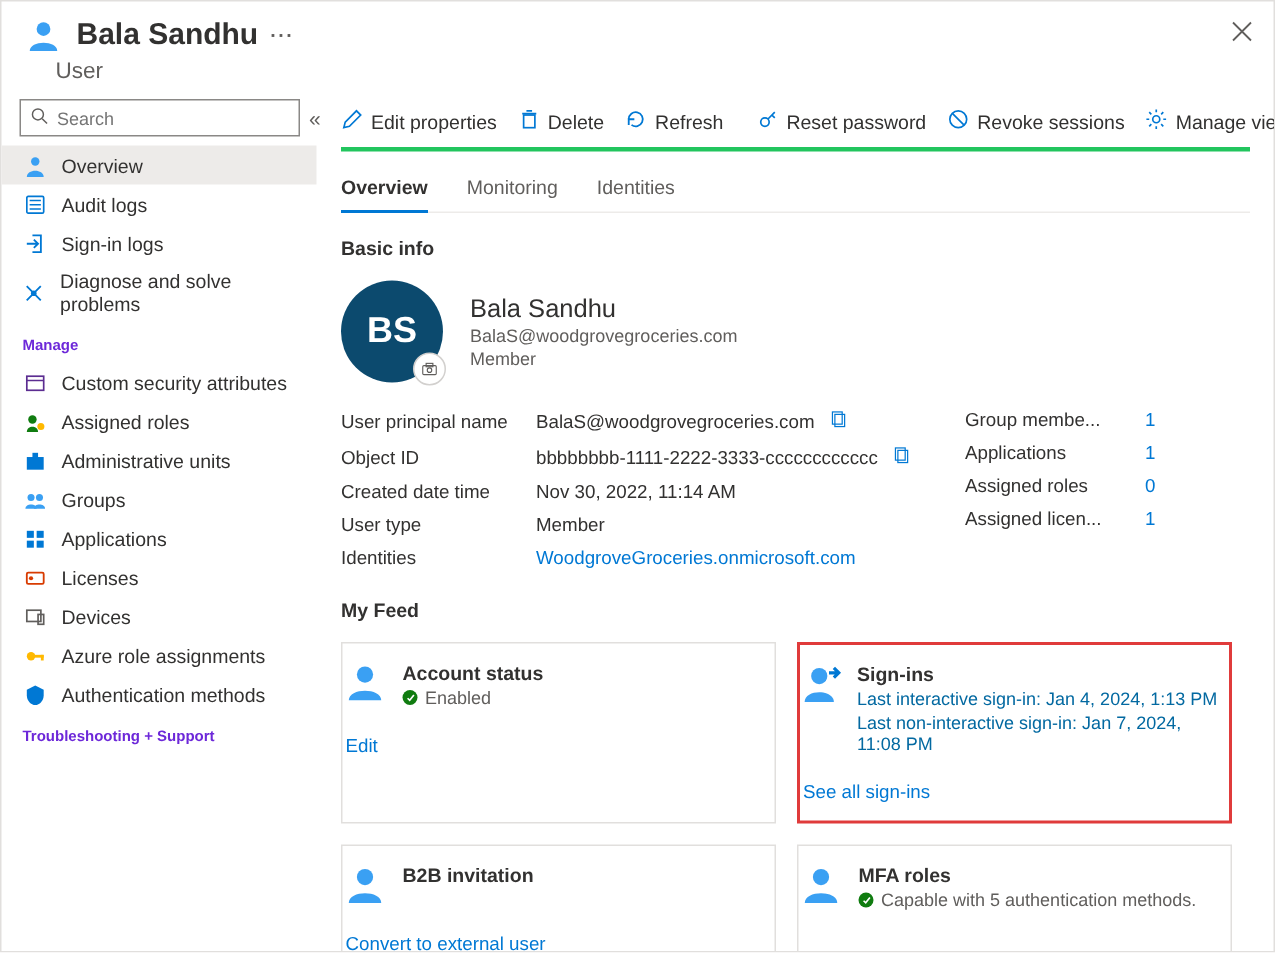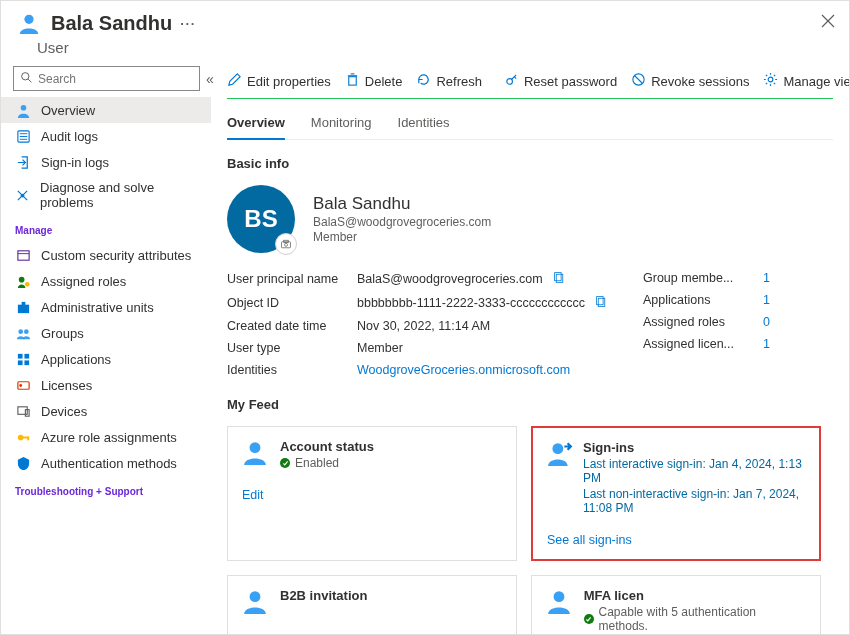--- a/index.html
+++ b/index.html
@@ -18,47 +18,47 @@
   .search-box { flex: 1; display: flex; align-items: center; border: 1px solid #8a8886; height: 25px; padding: 0 6px; }
   .search-box svg { width: 13px; height: 13px; margin-right: 5px; }
   .search-box input { border: none; outline: none; font-size: 12px; flex: 1; }
   .collapse-btn { margin-left: 6px; color: #605e5c; cursor: pointer; font-size: 14px; }
   .nav-item { display: flex; align-items: center; padding: 5px 10px 5px 14px; cursor: pointer; }
   .nav-item.active { background: #edebe9; }
   .nav-icon { width: 16px; height: 16px; margin-right: 10px; display: inline-flex; align-items: center; justify-content: center; }
   .nav-icon svg { width: 15px; height: 15px; }
   .nav-section { font-weight: 600; padding: 10px 14px 6px 14px; color: #6d28d9; font-size: 10px; }
   .main { flex: 1; padding: 0 16px 12px 16px; overflow-y: auto; }
-  .cmdbar { display: flex; padding: 10px 0 8px 0; border-bottom: 1px solid #22c55e; flex-wrap: nowrap; }
+  .cmdbar { display: flex; padding: 10px 0 8px 0; border-bottom: 3px solid #22c55e; flex-wrap: nowrap; }
   .cmd { display: flex; align-items: center; margin-right: 14px; cursor: pointer; color: #323130; white-space: nowrap; font-size: 13px; }
   .cmd svg { width: 15px; height: 15px; margin-right: 5px; }
   .cmd-sep { width: 1px; height: 18px; background: #d2d0ce; margin: 0 8px 0 0; }
   .tabs { display: flex; margin-top: 10px; border-bottom: 1px solid #edebe9; }
   .tab { padding: 6px 0 8px 0; margin-right: 26px; cursor: pointer; color: #605e5c; font-size: 13px; }
   .tab.active { color: #323130; font-weight: 600; border-bottom: 2px solid #0078d4; margin-bottom: -1px; }
   .section-title { font-weight: 600; margin: 16px 0 14px 0; font-size: 13px; }
   .profile-row { display: flex; align-items: center; margin-bottom: 14px; }
-  .profile-avatar { width: 68px; height: 68px; border-radius: 50%; background: #0369a1; color: #fff; display: flex; align-items: center; justify-content: center; font-size: 24px; font-weight: 600; margin-right: 18px; position: relative; }
+  .profile-avatar { width: 68px; height: 68px; border-radius: 50%; background: #0c4a6e; color: #fff; display: flex; align-items: center; justify-content: center; font-size: 24px; font-weight: 600; margin-right: 18px; position: relative; }
   .profile-cam { position: absolute; bottom: -2px; right: -2px; width: 22px; height: 22px; background: #fff; border: 1px solid #d2d0ce; border-radius: 50%; display: flex; align-items: center; justify-content: center; }
   .profile-cam svg { width: 12px; height: 12px; }
   .profile-name { font-size: 17px; font-weight: 400; }
   .profile-email { font-size: 12px; color: #605e5c; margin-top: 1px; }
   .profile-type { font-size: 12px; color: #605e5c; margin-top: 1px; }
   .info-grid { display: flex; }
   .info-left { flex: 1; }
   .info-right { width: 190px; }
   .info-row { display: flex; padding: 4px 0; align-items: center; }
   .info-label { width: 130px; color: #323130; font-size: 12.5px; }
   .info-value { font-size: 12.5px; color: #323130; }
   .info-value.link { color: #0078d4; }
   .info-value.num { color: #0078d4; }
   .copy-ic { margin-left: 10px; cursor: pointer; }
   .copy-ic svg { width: 13px; height: 13px; }
   .feed-grid { display: flex; gap: 14px; margin-top: 10px; flex-wrap: wrap; }
-  .feed-card { width: 290px; border: 1px solid #e1dfdd; padding: 12px 14px; position: relative; min-height: 108px; }
+  .feed-card { width: 290px; border: 1px solid #e1dfdd; padding: 12px 2px; position: relative; min-height: 108px; }
   .feed-card.highlight { border: 2px solid #e03b3b; }
   .feed-head { display: flex; align-items: flex-start; }
   .feed-icon { width: 28px; height: 28px; margin-right: 10px; }
   .feed-icon svg { width: 26px; height: 26px; }
   .feed-title { font-weight: 600; font-size: 13px; }
   .feed-sub { font-size: 12px; color: #605e5c; margin-top: 2px; display: flex; align-items: center; }
   .feed-sub .dot { width: 10px; height: 10px; background: #107c10; border-radius: 50%; margin-right: 5px; display:inline-flex; align-items:center; justify-content:center;}
   .feed-sub .dot svg { width:7px; height:7px; }
   .feed-link { color: #0078d4; font-size: 12.5px; cursor: pointer; margin-top: 18px; display: inline-block; }
   .feed-lines { font-size: 12px; color: #0369a1; margin-top: 2px; }
@@ -407,21 +407,21 @@
           <div class="feed-link">Convert to external user</div>
         </div>
 
         <div class="feed-card">
           <div class="feed-head">
             <span class="feed-icon"><svg viewBox="0 0 24 24">
                   <circle cx="12" cy="8" r="5" fill="#3aa0f3"></circle>
                   <path d="M2 24 C2 16 22 16 22 24 Z" fill="#3aa0f3"></path>
                 </svg></span>
             <div>
-              <div class="feed-title">MFA licen</div>
+              <div class="feed-title">MFA roles</div>
               <div class="feed-sub">
                   <span class="dot">
                     <svg viewBox="0 0 10 10">
                       <path d="M2 5 l2 2 l4 -5" stroke="#fff" stroke-width="1.6" fill="none"></path>
                     </svg>
                   </span>
                   <span>Capable with 5 authentication methods.</span>
                 </div>
             </div>
           </div>

